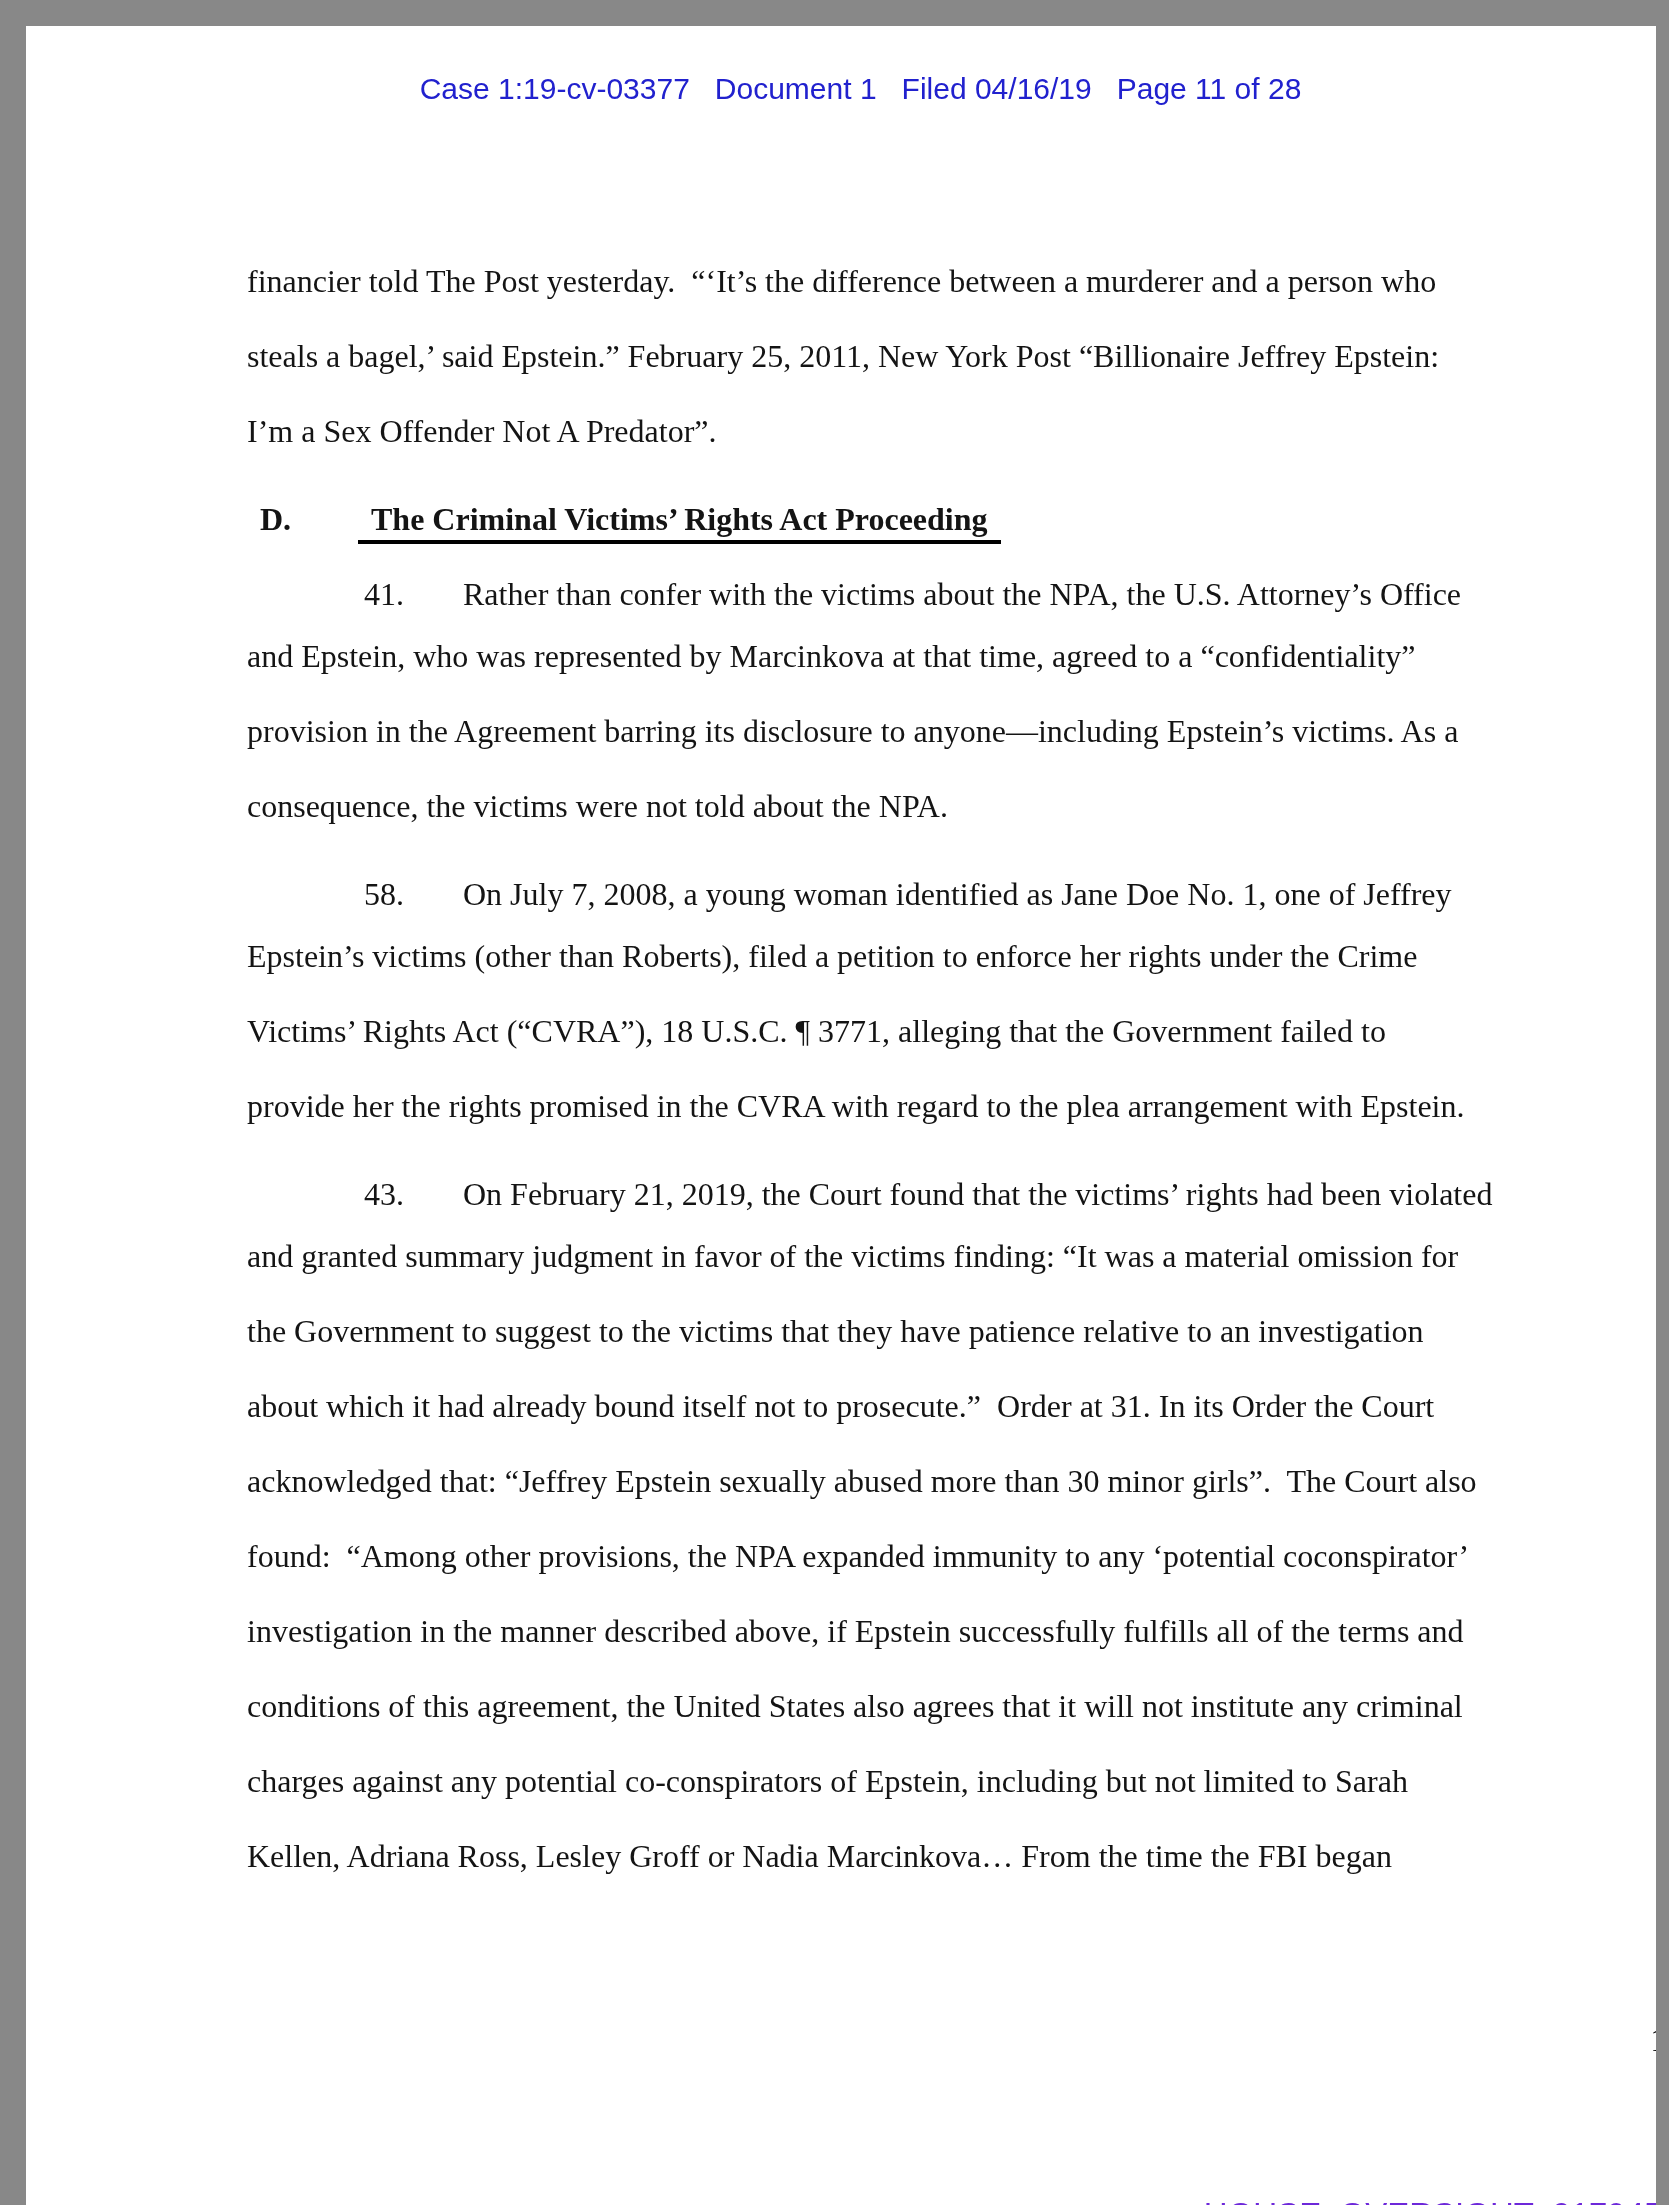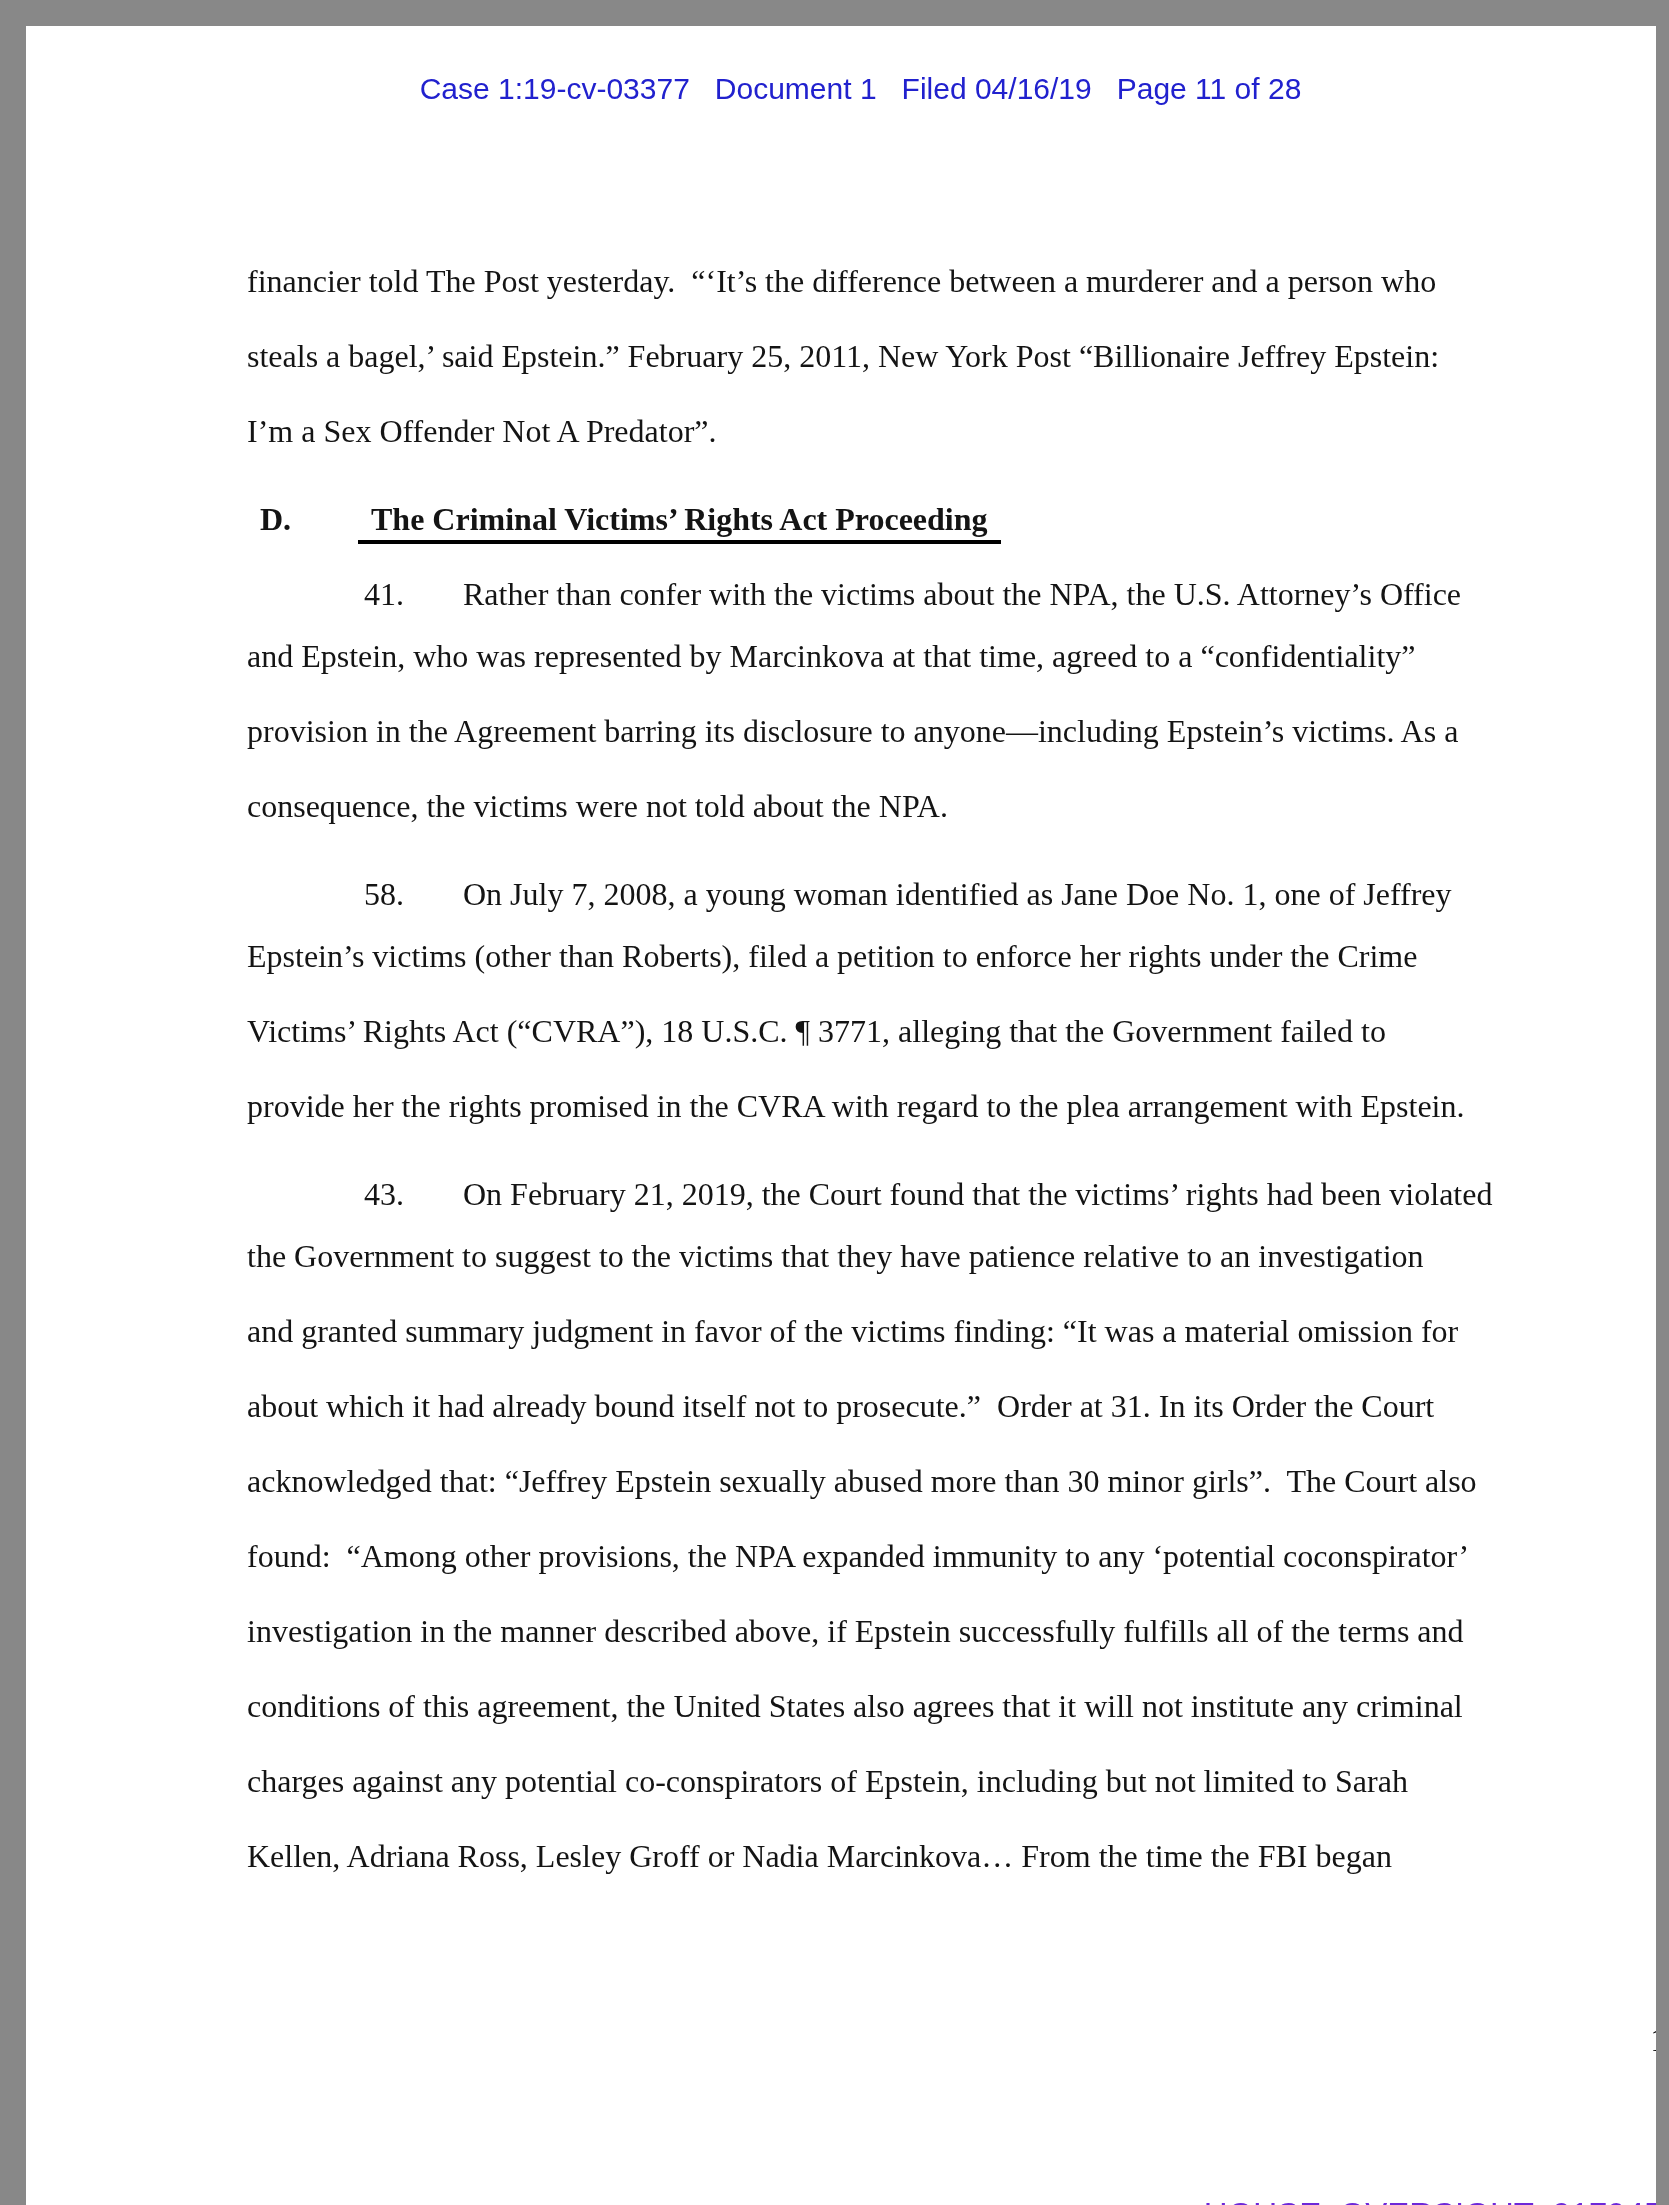--- a/index.html
+++ b/index.html
@@ -90,22 +90,22 @@
       <div class="line heading"><span class="hletter">D.</span><span class="htitle">The Criminal Victims’ Rights Act Proceeding</span></div>
       <div class="line"><span class="indent"></span><span class="pnum">41.</span><span>Rather than confer with the victims about the NPA, the U.S. Attorney’s Office</span></div>
       <div class="line">and Epstein, who was represented by Marcinkova at that time, agreed to a “confidentiality”</div>
       <div class="line">provision in the Agreement barring its disclosure to anyone—including Epstein’s victims. As a</div>
       <div class="line">consequence, the victims were not told about the NPA.</div>
       <div class="line"><span class="indent"></span><span class="pnum">58.</span><span>On July 7, 2008, a young woman identified as Jane Doe No. 1, one of Jeffrey</span></div>
       <div class="line">Epstein’s victims (other than Roberts), filed a petition to enforce her rights under the Crime</div>
       <div class="line">Victims’ Rights Act (“CVRA”), 18 U.S.C. ¶ 3771, alleging that the Government failed to</div>
       <div class="line">provide her the rights promised in the CVRA with regard to the plea arrangement with Epstein.</div>
       <div class="line"><span class="indent"></span><span class="pnum">43.</span><span>On February 21, 2019, the Court found that the victims’ rights had been violated</span></div>
+      <div class="line">and granted summary judgment in favor of the victims finding: “It was a material omission for</div>
       <div class="line">the Government to suggest to the victims that they have patience relative to an investigation</div>
-      <div class="line">and granted summary judgment in favor of the victims finding: “It was a material omission for</div>
       <div class="line">about which it had already bound itself not to prosecute.”  Order at 31. In its Order the Court</div>
       <div class="line">acknowledged that: “Jeffrey Epstein sexually abused more than 30 minor girls”.  The Court also</div>
       <div class="line">found:  “Among other provisions, the NPA expanded immunity to any ‘potential coconspirator’</div>
       <div class="line">investigation in the manner described above, if Epstein successfully fulfills all of the terms and</div>
       <div class="line">conditions of this agreement, the United States also agrees that it will not institute any criminal</div>
       <div class="line">charges against any potential co-conspirators of Epstein, including but not limited to Sarah</div>
       <div class="line">Kellen, Adriana Ross, Lesley Groff or Nadia Marcinkova… From the time the FBI began</div>
     </div>
 
   <div class="page-number">11</div>

